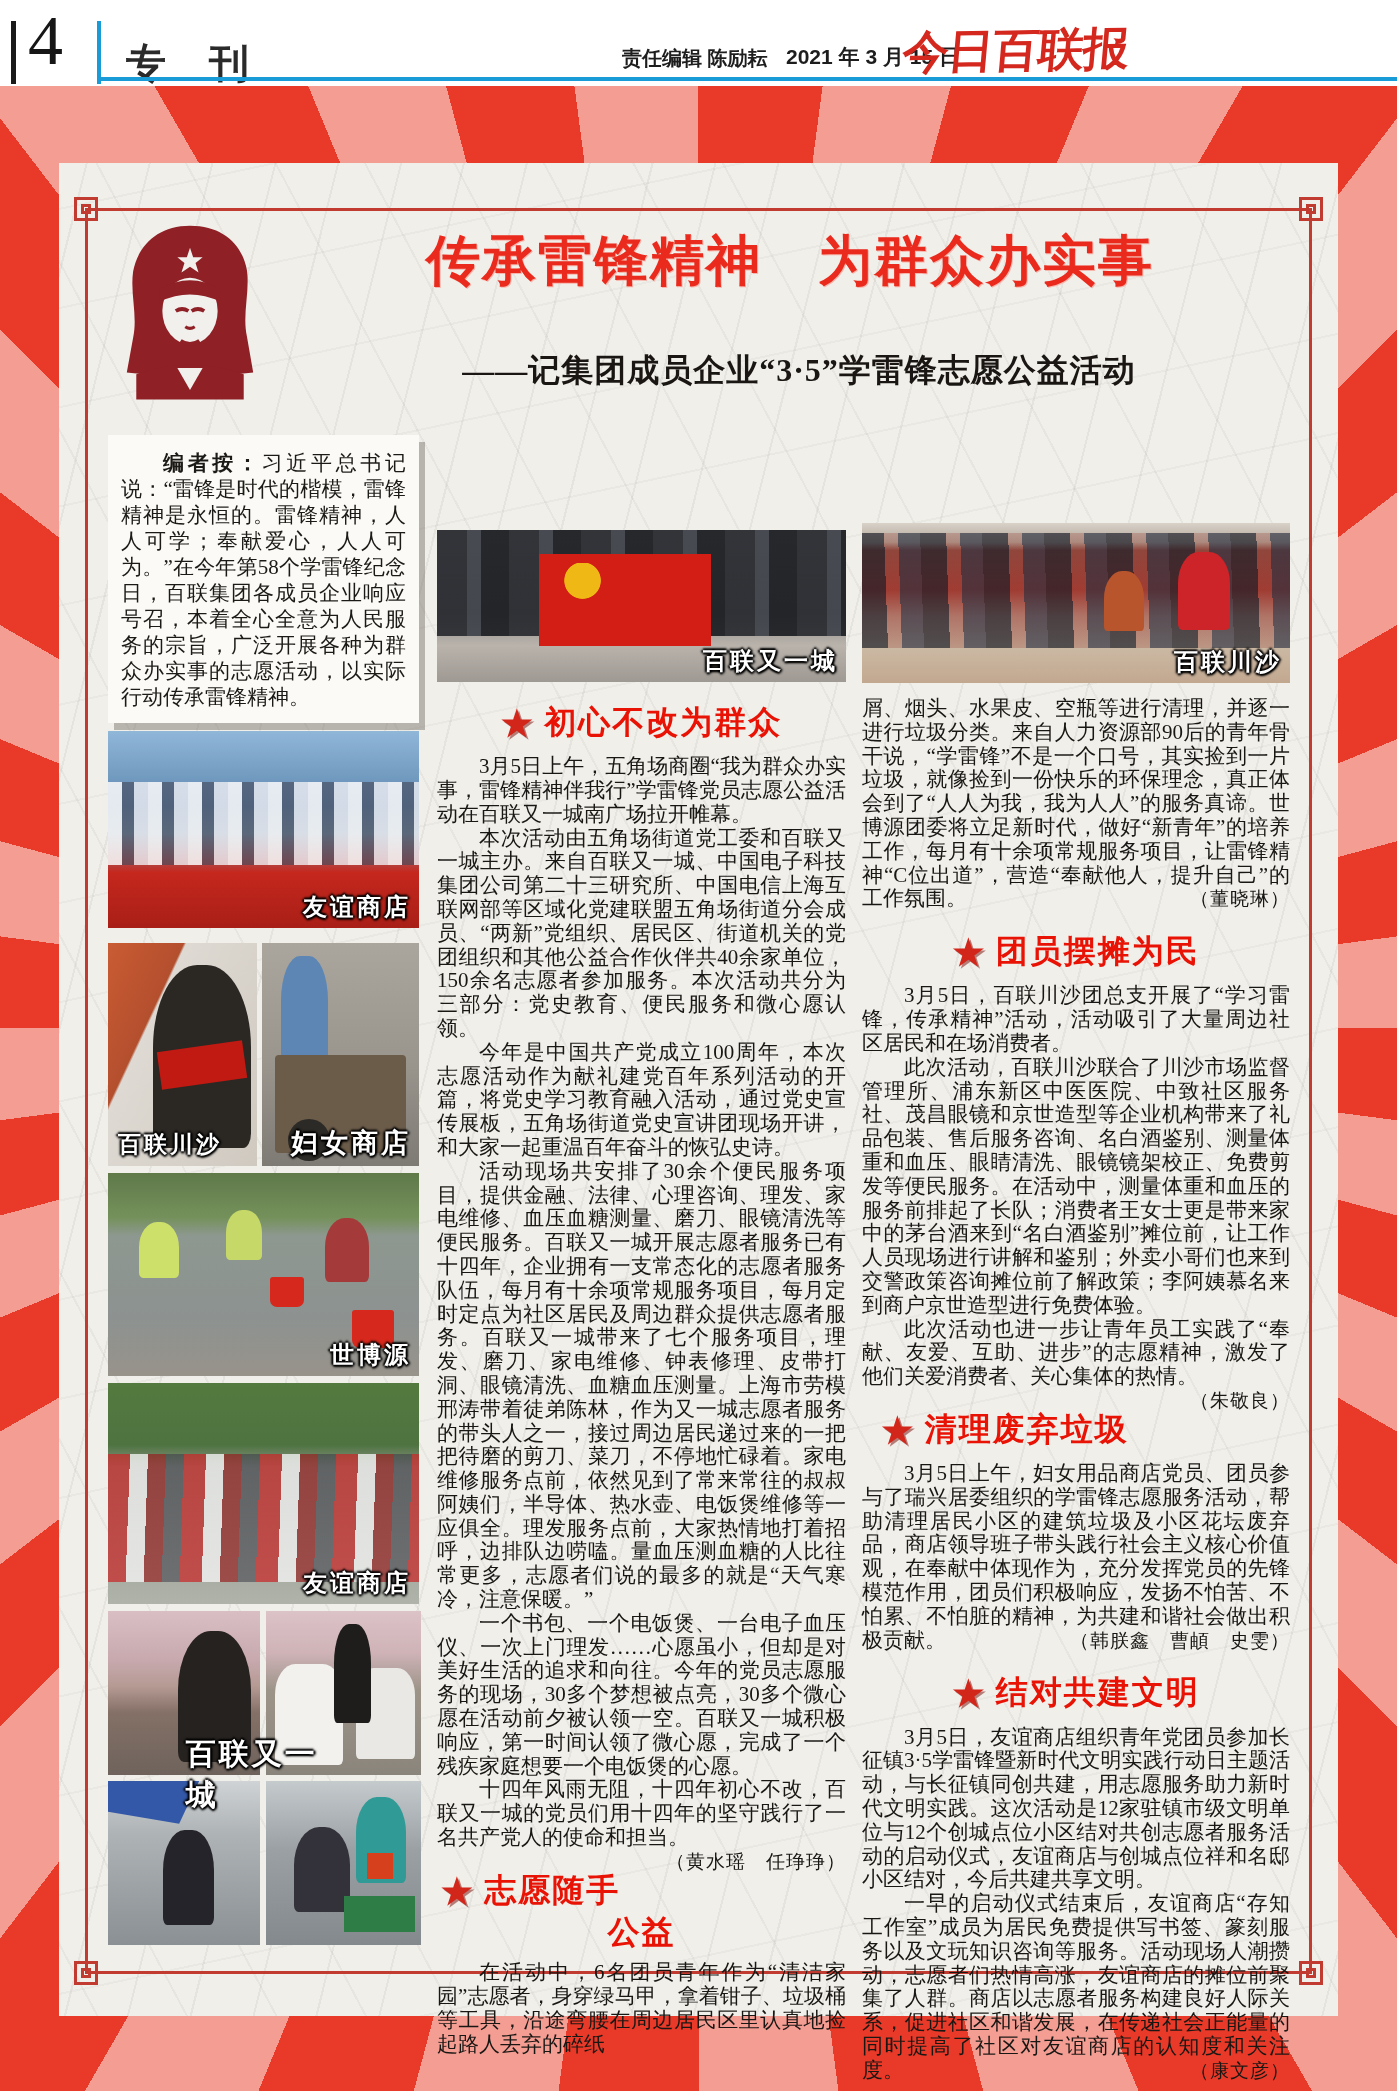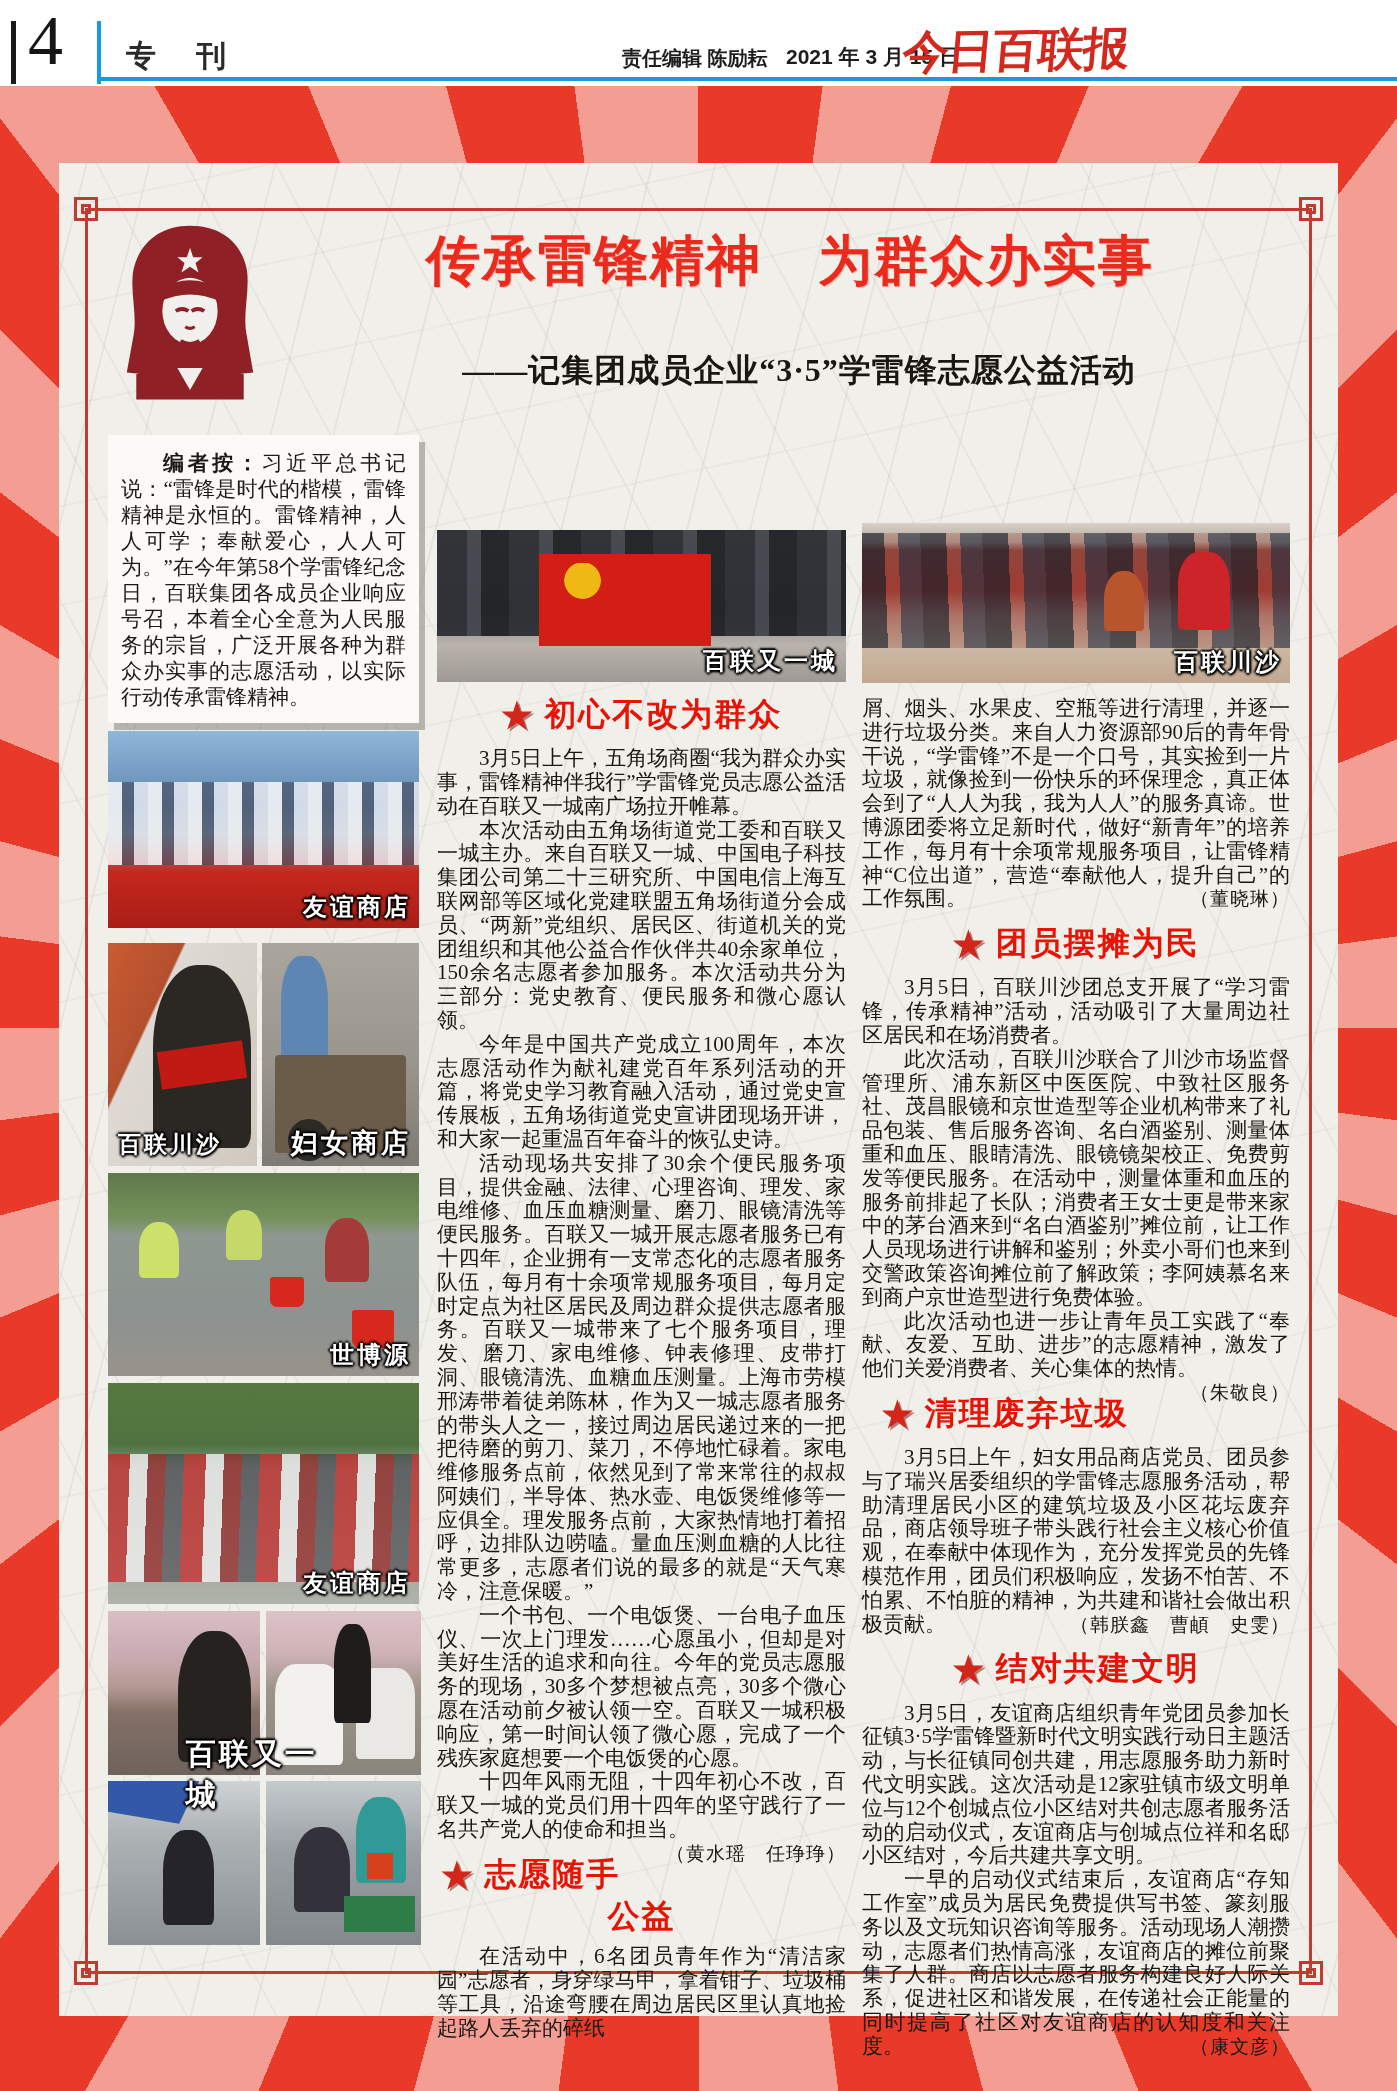--- a/index.html
+++ b/index.html
@@ -4,21 +4,21 @@
 <style>
   * { margin:0; padding:0; box-sizing:border-box; }
   html,body { width:1397px; height:2091px; background:#fff; font-family:"Liberation Sans",sans-serif; }
   #page { position:relative; width:1397px; height:2091px; overflow:hidden; background:#fff; }
 
   
   .hdr { position:absolute; top:0; left:0; width:100%; height:86px; background:#fff; }
   .pagebar  { position:absolute; left:11px; top:21px; width:5px; height:63px; background:#1a1a1a; }
   .pageno   { position:absolute; left:28px; top:6px; font-family:"Liberation Serif",serif; font-size:70px; font-weight:400; color:#161616; line-height:1; }
   .bluev    { position:absolute; left:97px; top:21px; width:4px; height:63px; background:#189bd7; }
-  .secname  { position:absolute; left:126px; top:36px; font-size:30px; font-weight:700; letter-spacing:16px; color:#2a2a2a; }
+  .secname  { position:absolute; left:126px; top:36px; font-size:40px; font-weight:700; letter-spacing:16px; color:#2a2a2a; }
   .respedit { position:absolute; left:622px; top:45px; font-size:20px; font-weight:700; color:#1d1d1d; }
   .dateline { position:absolute; left:786px; top:43px; font-size:21px; font-weight:700; color:#1d1d1d; }
   .masthead { position:absolute; left:903px; top:20px; font-family:"Liberation Serif",serif; font-size:46px; font-weight:900; color:#d4281e; letter-spacing:-1px; transform:skewX(-6deg) rotate(-1deg); }
   .blueh    { position:absolute; left:97px; top:77px; width:1300px; height:4px; background:#189bd7; }
 
   
   .stripes { position:absolute; left:0; top:86px; width:1397px; height:2005px;
     background:repeating-conic-gradient(from -90deg at 50% 47%, #e93a29 0deg 7.5deg, #f49d93 7.5deg 15deg); }
 
   
@@ -48,21 +48,21 @@
   .col-left  { left:49px;  top:272px; width:311px; }
   .col-mid   { left:378px; top:367px; width:409px; }
   .col-right { left:803px; top:360px; width:428px; }
 
   .bodytxt p { font-family:"Liberation Serif",serif; font-size:21px; line-height:23.8px;
     text-align:justify; color:#191714; text-indent:2em; }
   .bodytxt p.noind { text-indent:0; }
   .byline { float:right; font-size:19px; letter-spacing:1px; color:#191714; font-family:"Liberation Serif",serif; }
 
   .sec-h { text-align:center; font-size:32px; font-weight:900; color:#e81205; letter-spacing:2px;
-    margin:12px 0 10px; line-height:1.2; }
+    margin:20px 0 10px; line-height:1.2; }
   .star { display:inline-block; color:#d3261b; font-size:36px; margin-right:9px; vertical-align:-3px;
     text-shadow:2px 2px 0 rgba(122,12,6,.5); }
 
   
   .note { background:#fbfaf6; box-shadow:6px 7px 0 rgba(125,120,112,.5); padding:15px 13px 13px;
     font-family:"Liberation Serif",serif; font-size:21px; line-height:26px; text-align:justify;
     color:#1c1a17; }
   .note .lbl { font-weight:900; font-family:"Liberation Sans",sans-serif; }
   .note p { text-indent:2em; }
 

